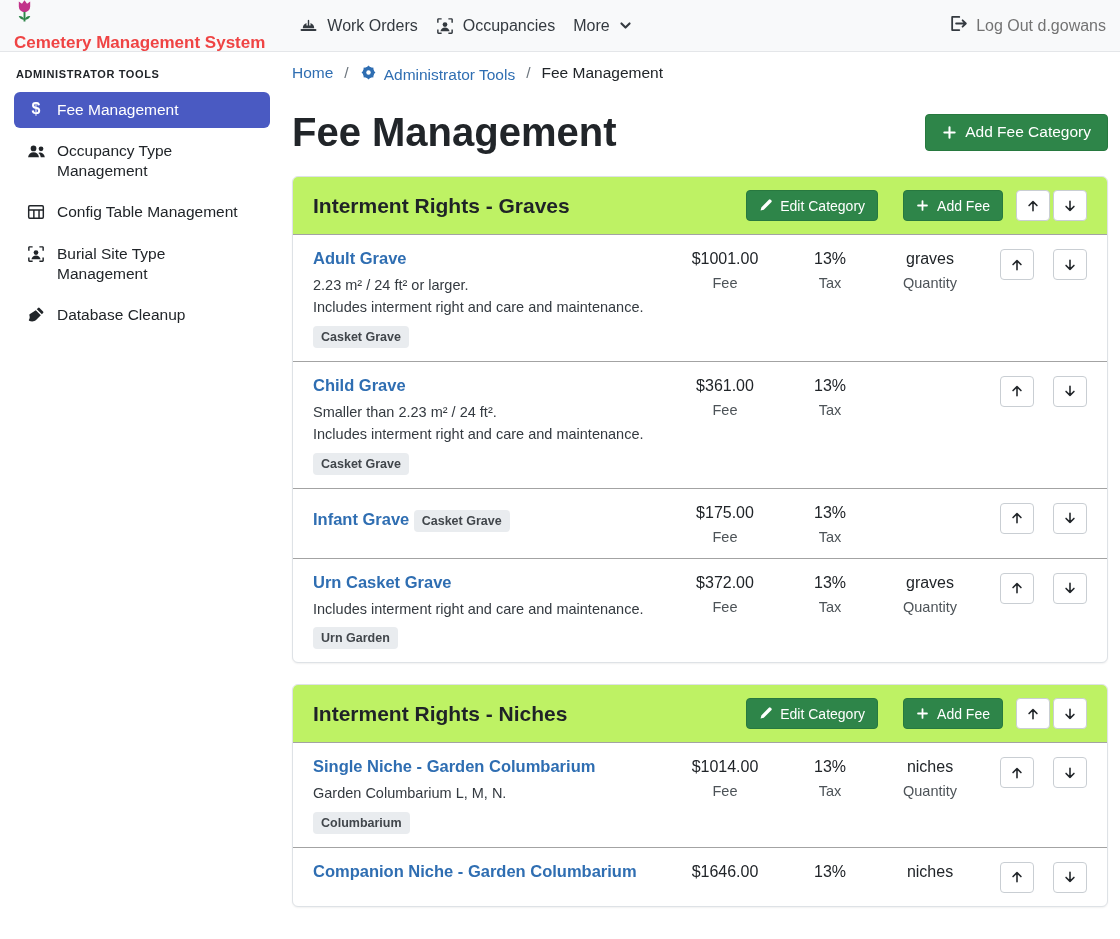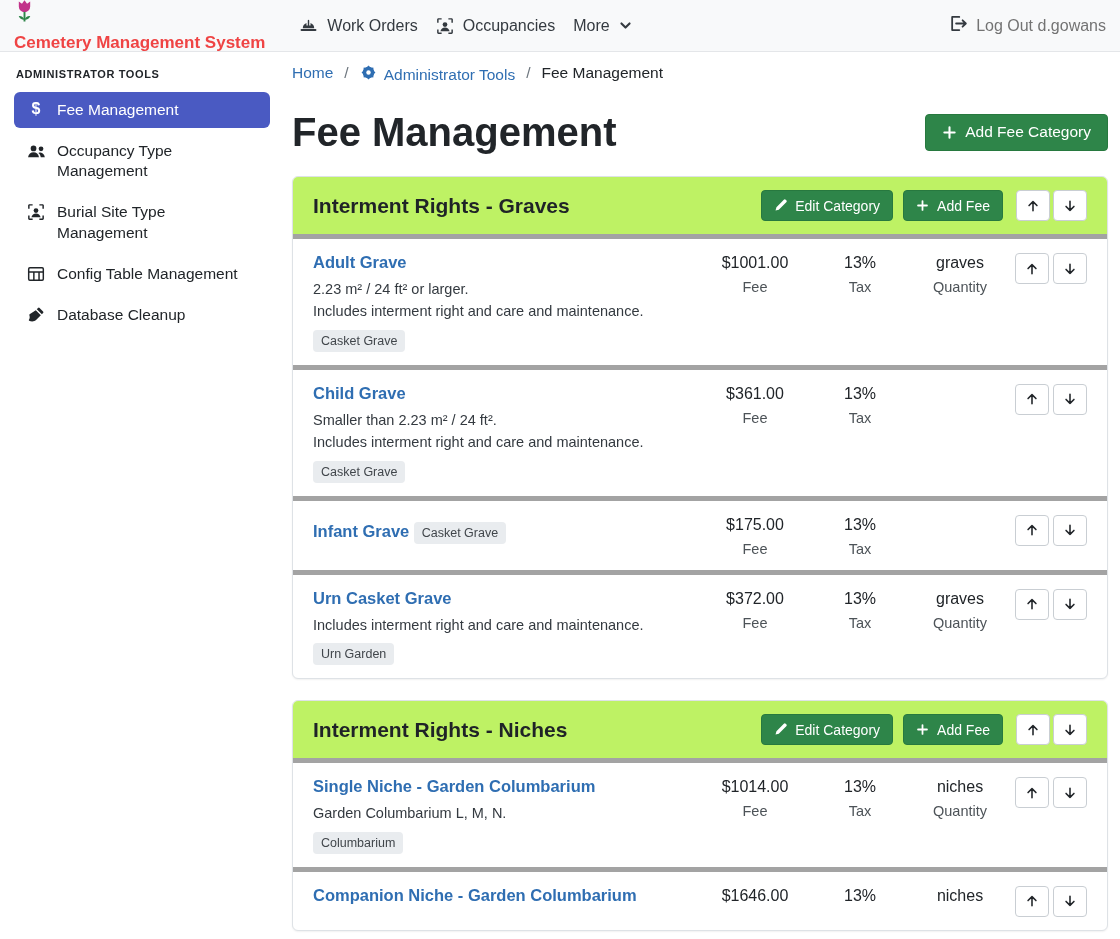--- a/index.html
+++ b/index.html
@@ -80,20 +80,21 @@
   
   .btn {
     display: inline-flex;
     align-items: center;
     justify-content: center;
     gap: 8px;
     border-radius: 4px;
     cursor: pointer;
     font-family: inherit;
     white-space: nowrap;
+    margin-left: 15px;
   }
   .btn-green {
     background: #2e8549;
     border: 1px solid #27793f;
     color: #fff;
   }
   .btn-lg { height: 37px; padding: 0 16px; font-size: 15.5px; }
   .btn-sm { height: 31px; padding: 0 12px; font-size: 14px; }
   .btn-white {
     background: #fff;
@@ -119,33 +120,34 @@
     padding: 13px 20px;
   }
   .card-title { font-size: 21px; font-weight: 600; color: #1f2327; flex: 1; }
   .card-header .btn-green { margin-right: 10px; }
   .card-header .btn-white { margin-left: 3px; }
 
   .fee-row {
     display: flex;
     align-items: flex-start;
     padding: 14px 20px 13px;
-    border-top: 5px solid #a3a3a3;
+    border-top: 1px solid #a3a3a3;
   }
   .fee-main { flex: 1 1 auto; min-width: 0; padding-right: 8px; }
   .fee-name { display: inline-block; color: #2f6eb2; font-size: 16.5px; font-weight: 600; margin-bottom: 6px; }
   .fee-desc { font-size: 14.5px; color: #343a40; line-height: 1.55; }
   .badge {
     display: inline-block;
     background: #e9ecef;
     color: #41464b;
     font-size: 12.5px;
     padding: 4px 8px;
     border-radius: 4px;
     margin-top: 7px;
+    font-weight: bold;
   }
   .col { flex: 0 0 auto; text-align: center; padding-top: 1px; }
   .col-fee { width: 120px; }
   .col-tax { width: 90px; }
   .col-qty { width: 110px; }
   .col .val { font-size: 16px; color: #212529; }
   .col .lab { font-size: 14.5px; color: #4d5358; margin-top: 7px; }
   .row-arrows { flex: 0 0 72px; display: flex; gap: 4px; justify-content: flex-end; }
 </style>
 </head>
@@ -219,37 +221,37 @@
         <path d="M.9 12.8c.4-2.7 2.3-4.2 4.6-4.2s4.2 1.5 4.6 4.2z"></path>
         <circle cx="11.8" cy="5.7" r="2"></circle>
         <path d="M11.3 8.9c2 .3 3.3 1.7 3.7 3.9h-3.4c-.2-1.6-.9-2.8-2-3.6.5-.2 1.1-.3 1.7-.3z"></path>
       </svg>
     </span>
     <span class="lbl">Occupancy Type Management</span>
   </div>
 
   <div class="side-item">
     <span class="ic">
+      <svg width="18" height="18" viewBox="0 0 16 16" fill="none" stroke="#212529" stroke-width="1.3">
+        <rect x="1.5" y="2.5" width="13" height="11" rx="1"></rect>
+        <path d="M1.5 6.2h13M6.1 6.2v7.3M10.7 6.2v7.3"></path>
+      </svg>
+    </span>
+    <span class="lbl">Config Table Management</span>
+  </div>
+
+  <div class="side-item">
+    <span class="ic">
       <svg width="18" height="18" viewBox="0 0 16 16" fill="#212529">
         <path d="M1 5V2.2C1 1.5 1.5 1 2.2 1H5v1.3H2.3V5zM11 1h2.8c.7 0 1.2.5 1.2 1.2V5h-1.3V2.3H11zM15 11v2.8c0 .7-.5 1.2-1.2 1.2H11v-1.3h2.7V11zM5 15H2.2C1.5 15 1 14.5 1 13.8V11h1.3v2.7H5z"></path>
         <circle cx="8" cy="6.7" r="2.1"></circle>
         <path d="M3.9 12.7c.5-2.2 2.1-3.4 4.1-3.4s3.6 1.2 4.1 3.4z"></path>
       </svg>
     </span>
     <span class="lbl">Burial Site Type Management</span>
-  </div>
-
-  <div class="side-item">
-    <span class="ic">
-      <svg width="18" height="18" viewBox="0 0 16 16" fill="none" stroke="#212529" stroke-width="1.3">
-        <rect x="1.5" y="2.5" width="13" height="11" rx="1"></rect>
-        <path d="M1.5 6.2h13M6.1 6.2v7.3M10.7 6.2v7.3"></path>
-      </svg>
-    </span>
-    <span class="lbl">Config Table Management</span>
   </div>
 
   <div class="side-item">
     <span class="ic">
       <svg width="18" height="18" viewBox="0 0 16 16" fill="#212529">
         <path d="M9.8 1.7a1 1 0 0 1 1.4 0l3.1 3.1a1 1 0 0 1 0 1.4l-1.1 1.1-4.5-4.5z"></path>
         <path d="M7.8 3.7l4.5 4.5-4 4c-1.6 1.6-4.1 1.9-6.4.9-.3-.1-.4-.5-.2-.8.9-1.3.9-2.8.4-4.1-.1-.3 0-.6.2-.8z"></path>
       </svg>
     </span>
     <span class="lbl">Database Cleanup</span>

